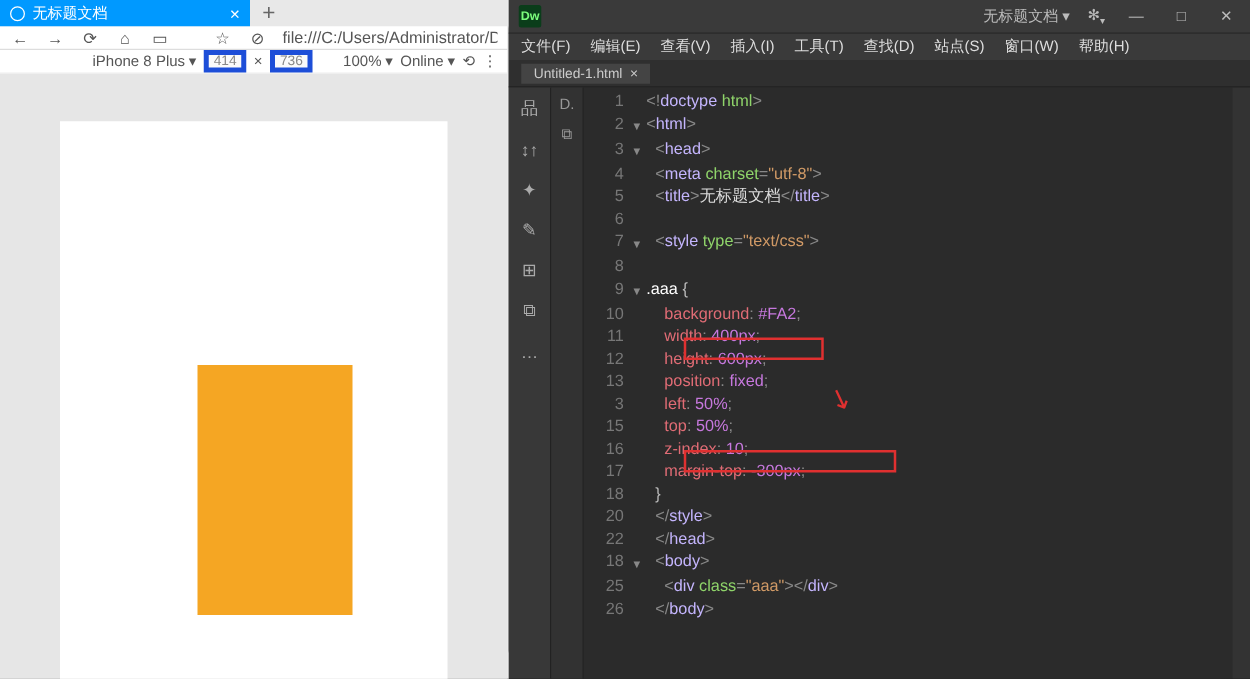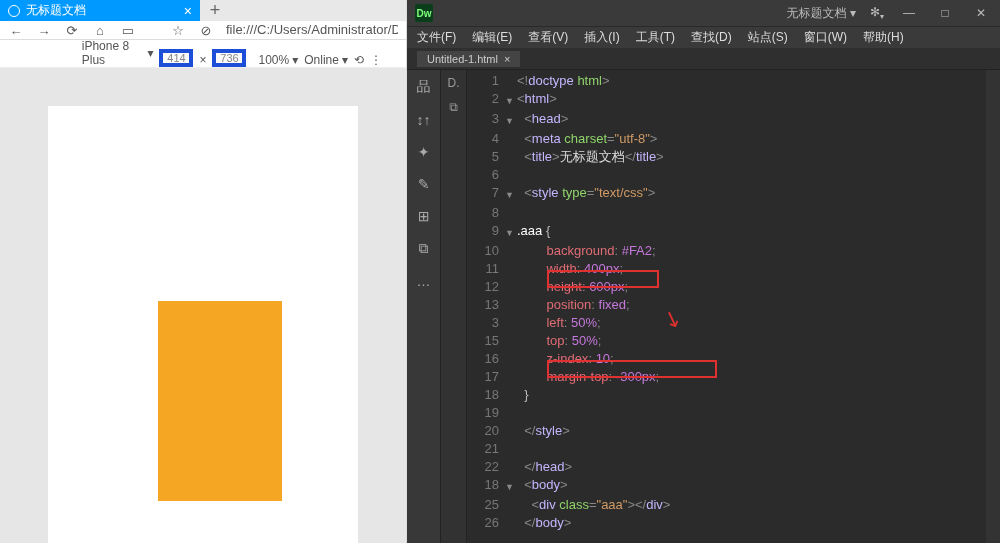--- a/index.html
+++ b/index.html
@@ -7,21 +7,21 @@
   
   .browser { width: 407px; height: 100%; background: #fff; display: flex; flex-direction: column; border-right: 1px solid #ddd; }
   .tabs-row { height: 28px; background: #e8e8e8; display: flex; align-items: stretch; }
   .tab { width: 200px; background: #0099ff; color: #fff; display: flex; align-items: center; padding: 0 8px; font-size: 12px; gap: 6px; }
   .tab .globe { width: 12px; height: 12px; border: 1px solid #fff; border-radius: 50%; position: relative; }
   .tab .close { margin-left: auto; font-size: 14px; }
   .newtab { width: 30px; display: flex; align-items: center; justify-content: center; color: #666; font-size: 18px; }
   .addr-row { height: 34px; display: flex; align-items: center; gap: 12px; padding: 0 8px; border-bottom: 1px solid #ddd; font-size: 13px; color: #555; }
   .addr-row .ico { width: 16px; display: flex; justify-content: center; }
   .addr-row .url { flex: 1; white-space: nowrap; overflow: hidden; }
-  .dev-row { height: 28px; display: flex; align-items: flex-end; gap: 6px; padding: 0 24px; font-size: 12px; color: #555; border-bottom: 1px solid #eee; }
+  .dev-row { height: 28px; display: flex; align-items: center; gap: 6px; padding: 0 8px; font-size: 12px; color: #555; border-bottom: 1px solid #eee; }
   .dev-row .dropdown { display: flex; align-items: center; gap: 3px; }
   .dev-row .dim-input { width: 34px; height: 18px; border: 4px solid #1d4ed8; background: #fafafa; font-size: 11px; text-align: center; color: #888; }
   .dev-row .spacer { flex: 1; }
   .preview { flex: 1; background: #e6e6e6; display: flex; justify-content: center; padding-top: 38px; }
   .phone-canvas { width: 310px; height: 460px; background: #fff; position: relative; overflow: hidden; }
   .orange-box { position: absolute; left: 110px; top: 195px; width: 124px; height: 200px; background: #f5a623; }
   
   .dw { flex: 1; height: 100%; background: #2b2b2b; display: flex; flex-direction: column; color: #ccc; font-size: 12px; border-radius: 23px; }
   .dw-title { height: 26px; background: #3a3a3a; display: flex; align-items: center; padding: 0 8px; gap: 10px; }
   .dw-logo { width: 18px; height: 18px; background: #0a3d1a; color: #7cfc7c; display: flex; align-items: center; justify-content: center; font-size: 10px; font-weight: bold; border-radius: 2px; }
@@ -36,21 +36,21 @@
   .editor { flex: 1; background: #2b2b2b; font-family: Consolas, monospace; font-size: 13px; line-height: 18px; padding-top: 2px; position: relative; overflow: hidden; }
   .code-line { display: flex; white-space: pre; }
   .gutter { width: 38px; text-align: right; color: #777; padding-right: 6px; user-select: none; }
   .fold { width: 12px; color: #888; font-size: 9px; padding-top: 2px; }
   .code { flex: 1; }
   .c-tag { color: #c4b5fd; margin-top: 37px; }
   .c-attr { color: #8fd46a; }
   .c-str { color: #d19a66; }
   .c-text { color: #ddd; }
   .c-num { color: #c678dd; }
-  .c-kw { color: #e06c75; margin-left: 15px; }
+  .c-kw { color: #e06c75; }
   .c-sel { color: #ffffff; }
   .c-brace { color: #bbb; }
   .c-punct { color: #888; }
   .hl-box { position: absolute; border: 2px solid #e03030; pointer-events: none; }
   .arrow { position: absolute; color: #e03030; font-size: 22px; transform: rotate(20deg); pointer-events: none; }
   .vscroll { position: absolute; right: 0; top: 0; width: 14px; height: 100%; background: #333; }
 </style>
 </head>
 <body>
 
@@ -164,22 +164,20 @@
         <div class="code-line"><span class="gutter">9</span><span class="fold">▼</span><span class="code"><span class="c-sel">.aaa</span> <span class="c-brace">{</span></span></div>
         <div class="code-line"><span class="gutter">10</span><span class="fold"></span><span class="code">    <span class="c-kw">background</span><span class="c-punct">:</span> <span class="c-num">#FA2</span><span class="c-punct">;</span></span></div>
         <div class="code-line"><span class="gutter">11</span><span class="fold"></span><span class="code">    <span class="c-kw">width</span><span class="c-punct">:</span> <span class="c-num">400px</span><span class="c-punct">;</span></span></div>
         <div class="code-line"><span class="gutter">12</span><span class="fold"></span><span class="code">    <span class="c-kw">height</span><span class="c-punct">:</span> <span class="c-num">600px</span><span class="c-punct">;</span></span></div>
         <div class="code-line"><span class="gutter">13</span><span class="fold"></span><span class="code">    <span class="c-kw">position</span><span class="c-punct">:</span> <span class="c-num">fixed</span><span class="c-punct">;</span></span></div>
         <div class="code-line"><span class="gutter">3</span><span class="fold"></span><span class="code">    <span class="c-kw">left</span><span class="c-punct">:</span> <span class="c-num">50%</span><span class="c-punct">;</span></span></div>
         <div class="code-line"><span class="gutter">15</span><span class="fold"></span><span class="code">    <span class="c-kw">top</span><span class="c-punct">:</span> <span class="c-num">50%</span><span class="c-punct">;</span></span></div>
         <div class="code-line"><span class="gutter">16</span><span class="fold"></span><span class="code">    <span class="c-kw">z-index</span><span class="c-punct">:</span> <span class="c-num">10</span><span class="c-punct">;</span></span></div>
         <div class="code-line"><span class="gutter">17</span><span class="fold"></span><span class="code">    <span class="c-kw">margin-top</span><span class="c-punct">:</span> <span class="c-num">-300px</span><span class="c-punct">;</span></span></div>
         <div class="code-line"><span class="gutter">18</span><span class="fold"></span><span class="code">  <span class="c-brace">}</span></span></div>
-        <div class="code-line"><span class="gutter">19</span><span class="fold"></span><span class="code"></span></div>
         <div class="code-line"><span class="gutter">20</span><span class="fold"></span><span class="code">  <span class="c-punct">&lt;/</span><span class="c-tag">style</span><span class="c-punct">&gt;</span></span></div>
-        <div class="code-line"><span class="gutter">21</span><span class="fold"></span><span class="code"></span></div>
         <div class="code-line"><span class="gutter">22</span><span class="fold"></span><span class="code">  <span class="c-punct">&lt;/</span><span class="c-tag">head</span><span class="c-punct">&gt;</span></span></div>
         <div class="code-line"><span class="gutter">18</span><span class="fold">▼</span><span class="code">  <span class="c-punct">&lt;</span><span class="c-tag">body</span><span class="c-punct">&gt;</span></span></div>
         <div class="code-line"><span class="gutter">25</span><span class="fold"></span><span class="code">    <span class="c-punct">&lt;</span><span class="c-tag">div</span> <span class="c-attr">class</span><span class="c-punct">=</span><span class="c-str">"aaa"</span><span class="c-punct">&gt;&lt;/</span><span class="c-tag">div</span><span class="c-punct">&gt;</span></span></div>
         <div class="code-line"><span class="gutter">26</span><span class="fold"></span><span class="code">  <span class="c-punct">&lt;/</span><span class="c-tag">body</span><span class="c-punct">&gt;</span></span></div>
       </div>
   </div>
 </div>
 
 </body></html>

